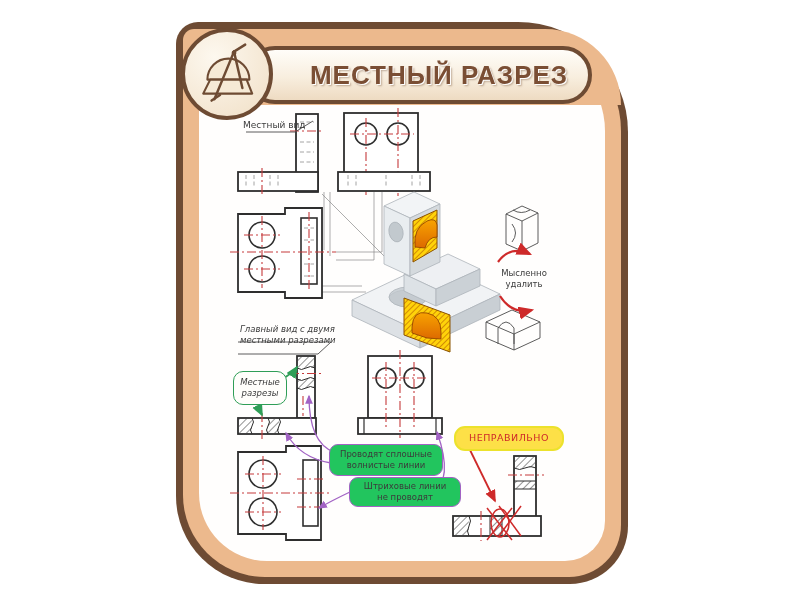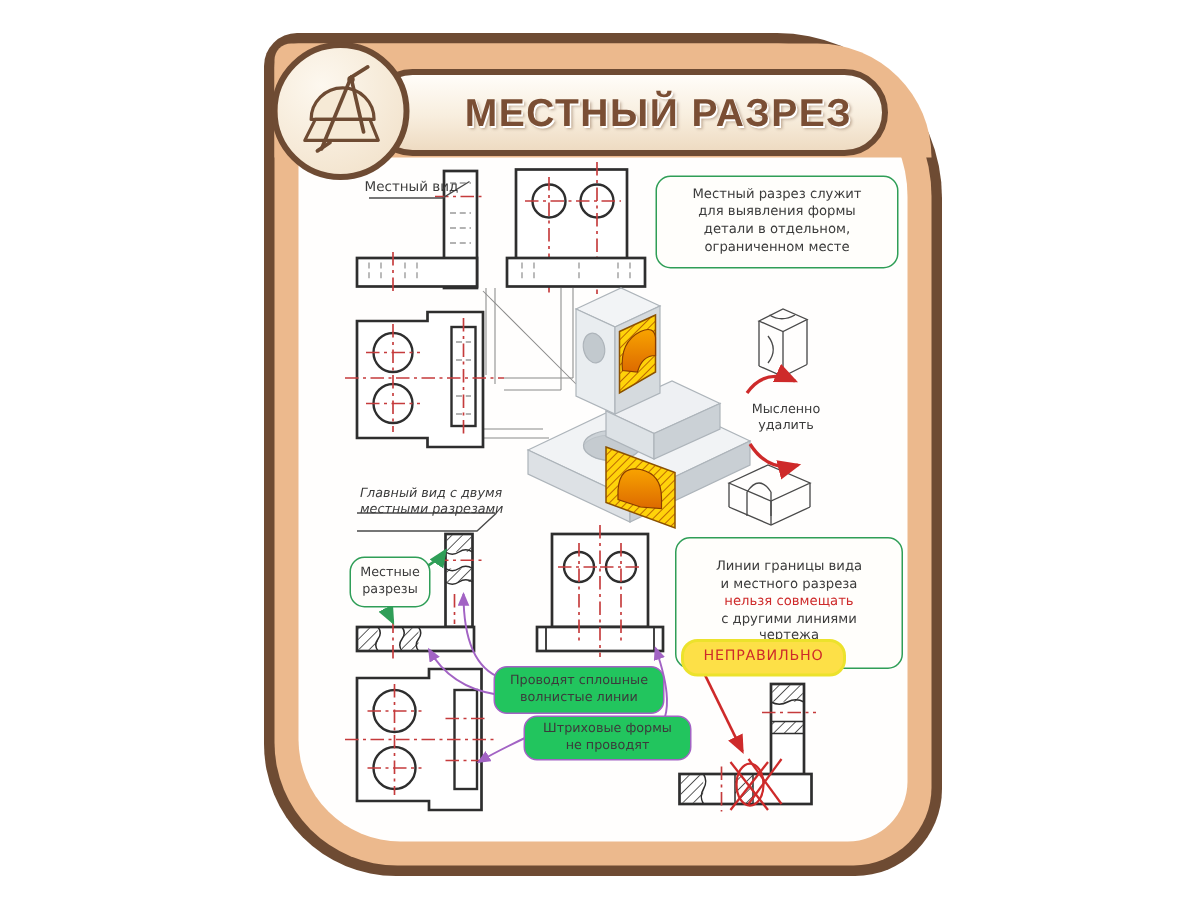--- a/index.html
+++ b/index.html
@@ -296,43 +296,32 @@
           <line x1="512" y1="508" x2="487" y2="540"></line>
         <line x1="499" y1="506" x2="521" y2="536"></line>
           <line x1="521" y1="506" x2="499" y2="536"></line>
       </g>
       <path d="M470,450 L495,501" stroke="#ce2a2a" stroke-width="1.8" fill="none" marker-end="url(#mR)"></path>
     </g>
   </svg>
 
   <div class="txt" style="left:243px;top:120px;font-size:9px;">Местный вид</div>
 
-  <div class="txt gbox pre ctr" style="left:437px;top:117px;width:162px;height:62px;font-size:8.8px;">Местный разрез служит
-для выявления формы
-детали в отдельном,
-ограниченном месте</div>
 
   <div class="txt pre ctr" style="left:492px;top:268px;width:64px;">Мысленно
 удалить</div>
 
   <div class="txt pre" style="left:240px;top:324px;width:110px;font-style:italic;">Главный вид с двумя
 местными разрезами</div>
 
-  <div class="txt gbox pre ctr" style="left:233px;top:371px;width:54px;height:34px;">Местные
+  <div class="txt gbox pre ctr" style="left:233px;top:371px;width:54px;height:34px;font-style:italic;">Местные
 разрезы</div>
 
-  <div class="txt gbox" style="left:450px;top:358px;width:152px;height:88px;font-size:8.8px;">
-    <div class="pre ctr">Линии границы вида
-и местного разреза</div>
-    <div class="pre ctr red-inline">нельзя совмещать</div>
-    <div class="pre ctr">с другими линиями
-чертежа</div>
-  </div>
 
   <div class="txt pbox pre ctr" style="left:329px;top:444px;width:114px;height:32px;">Проводят сплошные
 волнистые линии</div>
 
-  <div class="txt pbox pre ctr" style="left:349px;top:477px;width:112px;height:30px;">Штриховые формы
+  <div class="txt pbox pre ctr" style="left:349px;top:477px;width:112px;height:30px;">Штриховые линии
 не проводят</div>
 
   <div class="txt ybox" style="left:454px;top:426px;width:110px;height:25px;">НЕПРАВИЛЬНО</div>
 
 </div>
 
 </body></html>

